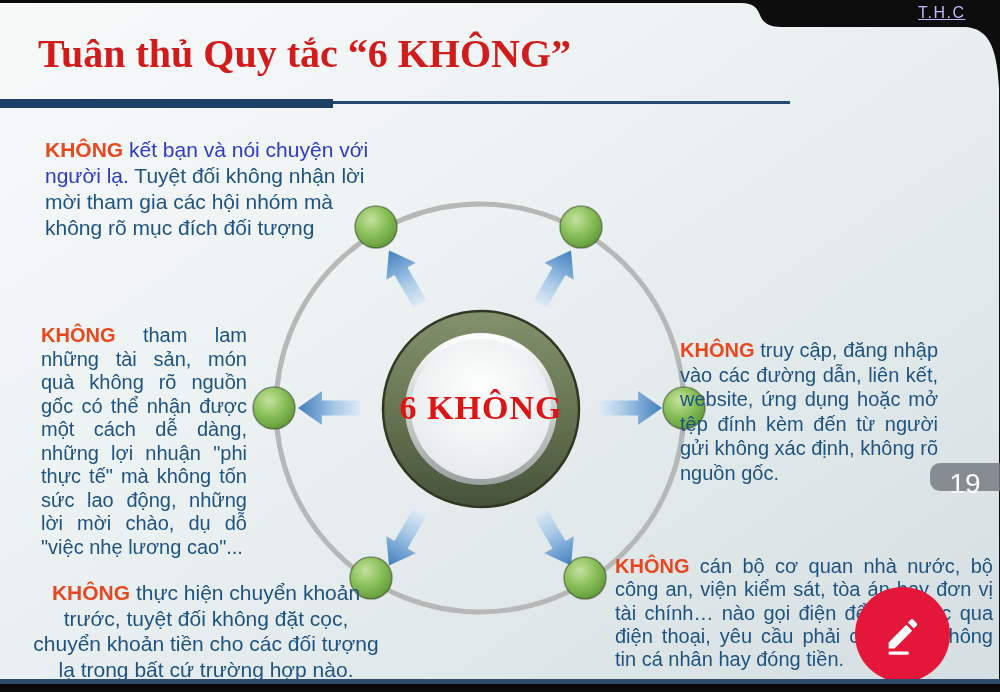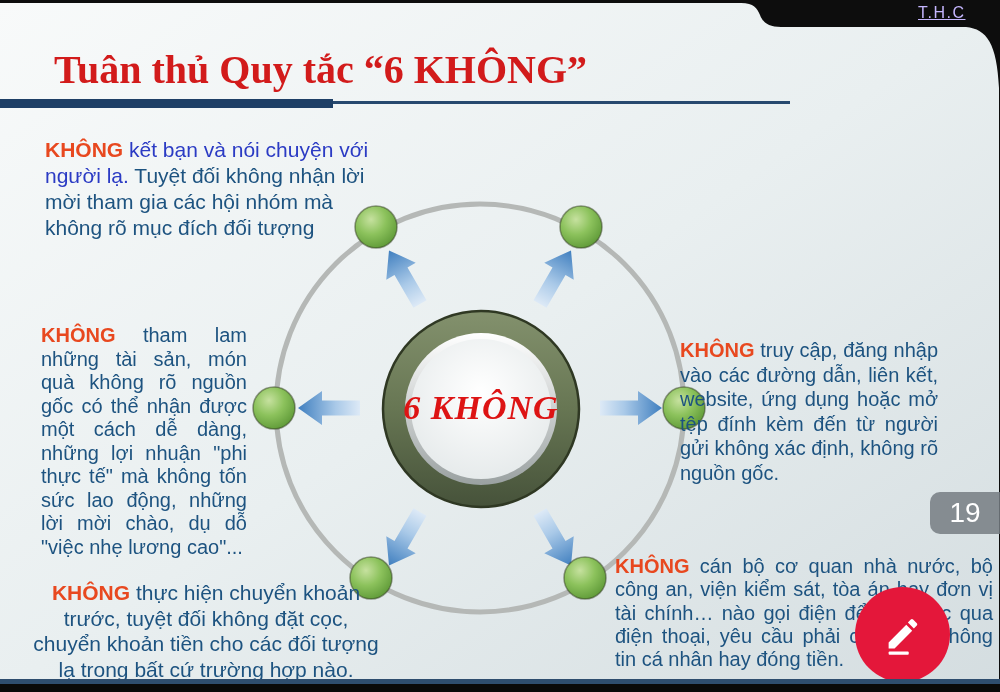--- a/index.html
+++ b/index.html
@@ -6,40 +6,40 @@
   .stage{
     position:relative;width:1000px;height:692px;overflow:hidden;
     font-family:"Liberation Sans",sans-serif;background:#0d0d0d;
   }
   .bg-svg{position:absolute;left:0;top:0;z-index:0;}
   .watermark{
     position:absolute;left:918px;top:4px;z-index:3;
     color:#c4b5fd;font-size:16px;letter-spacing:1.5px;font-family:"Liberation Sans",sans-serif;text-decoration:underline;
   }
   .title{
-    position:absolute;left:38px;top:30px;margin:16px;z-index:2;
+    position:absolute;left:38px;top:30px;margin:0;z-index:2;
     font-family:"Liberation Serif",serif;font-weight:bold;font-size:40px;color:#d21b1b;
   }
   .rule-thick{position:absolute;left:0;top:99px;width:333px;height:9px;background:#1e3f66;z-index:2;}
   .rule-thin{position:absolute;left:333px;top:101px;width:457px;height:3px;background:#27496f;z-index:2;}
   .hub-label{
     position:absolute;left:383px;top:389px;width:196px;z-index:2;text-align:center;
-    font-family:"Liberation Serif",serif;font-weight:bold;font-size:34px;color:#dd1414;letter-spacing:1px;font-style:italic;
+    font-family:"Liberation Serif",serif;font-weight:bold;font-size:34px;color:#dd1414;letter-spacing:1px;
   }
   .block{position:absolute;z-index:2;color:#1d5380;}
   .kh{color:#e8481f;font-weight:bold;}
   .hl{color:#2b3bc4;}
   .b1{left:45px;top:137px;width:336px;font-size:21px;line-height:26px;}
   .b2{left:41px;top:288px;width:206px;font-size:20px;line-height:23.5px;text-align:justify;margin-top:36px;}
   .b3{left:30px;top:580px;width:352px;font-size:21px;line-height:25.5px;text-align:center;}
   .b4{left:627px;top:147px;width:344px;font-size:21px;line-height:26px;}
   .b5{left:680px;top:338px;width:258px;font-size:20px;line-height:24.5px;text-align:justify;}
   .b6{left:615px;top:555px;width:378px;font-size:20px;line-height:23.3px;text-align:justify;}
   .page-badge{
-    position:absolute;left:930px;top:492px;width:70px;height:42px;z-index:3;
+    position:absolute;left:930px;top:463px;width:70px;height:28px;z-index:3;
     background:rgba(118,125,130,0.85);border-radius:10px 0 0 10px;
     color:#fff;font-size:28px;line-height:42px;text-align:center;
   }
   .fab{
     position:absolute;left:855px;top:587px;width:95px;height:95px;z-index:4;
     border:none;border-radius:50%;background:#e4173a;cursor:pointer;
     display:flex;align-items:center;justify-content:center;padding:0;
   }
   .bottom-line{position:absolute;left:0;top:679px;width:1000px;height:6px;background:#2e4d6e;z-index:5;}
   .bottom-bar{position:absolute;left:0;top:684px;width:1000px;height:8px;background:#090909;z-index:5;}

